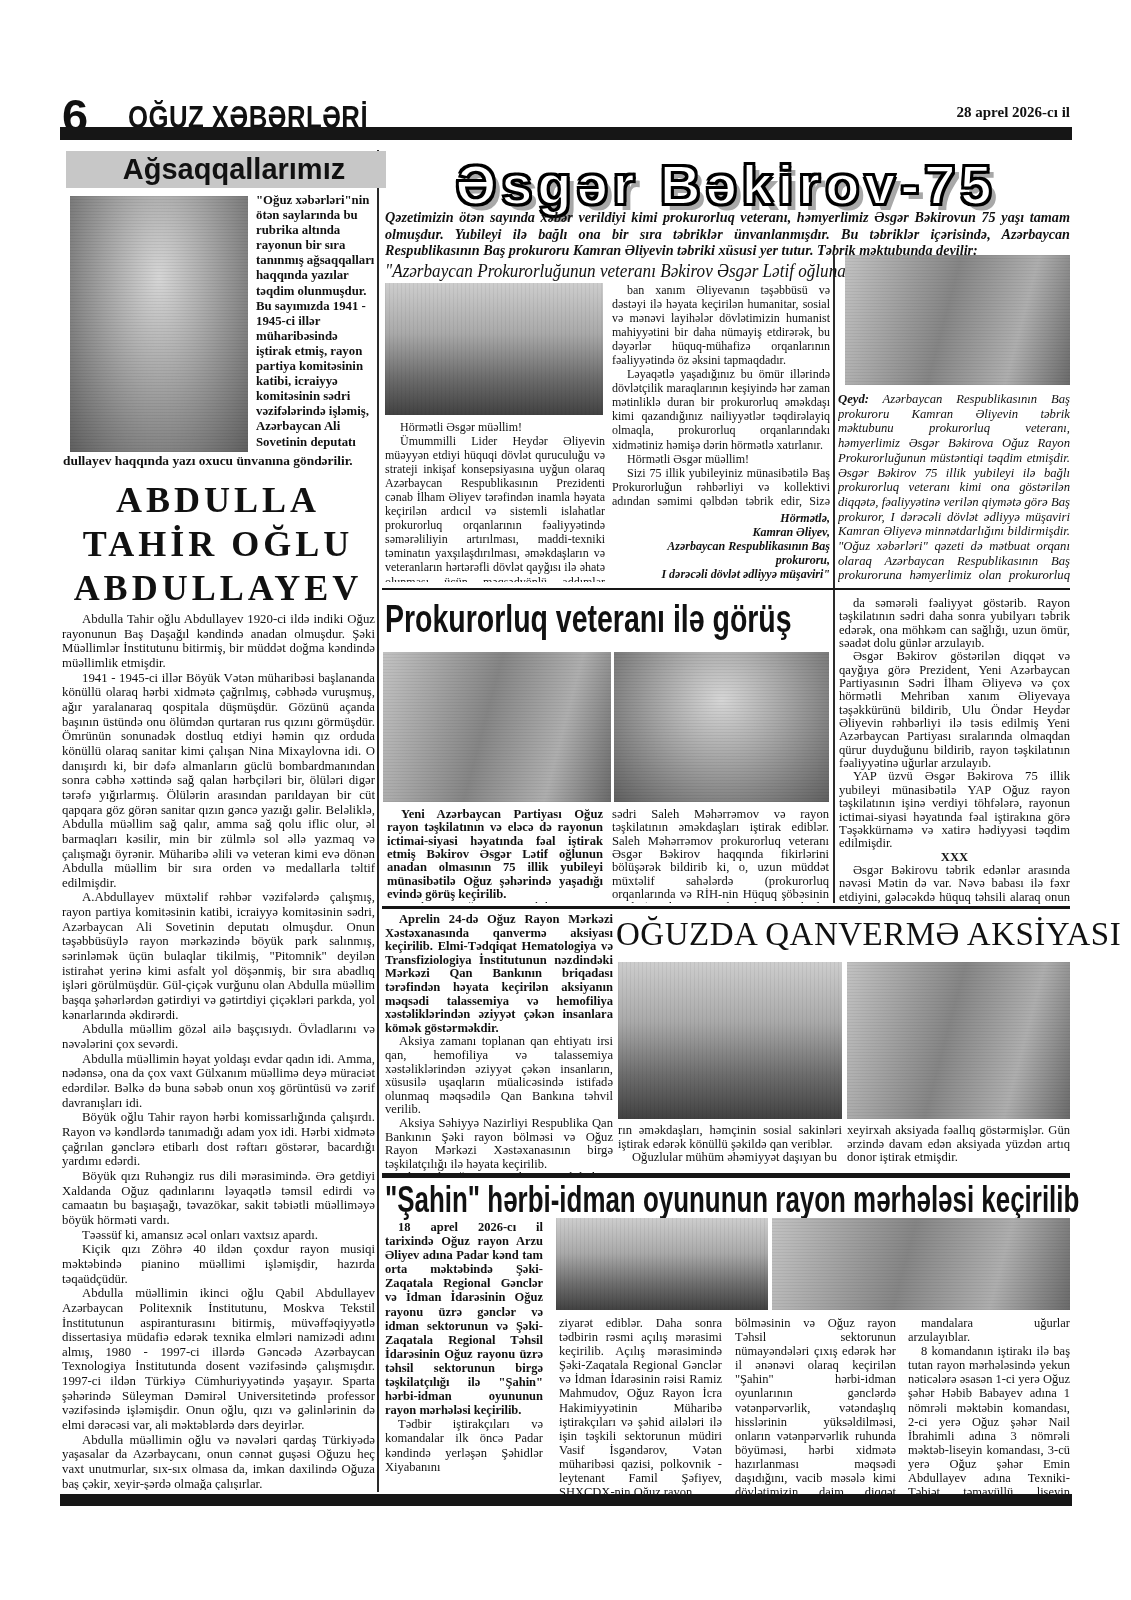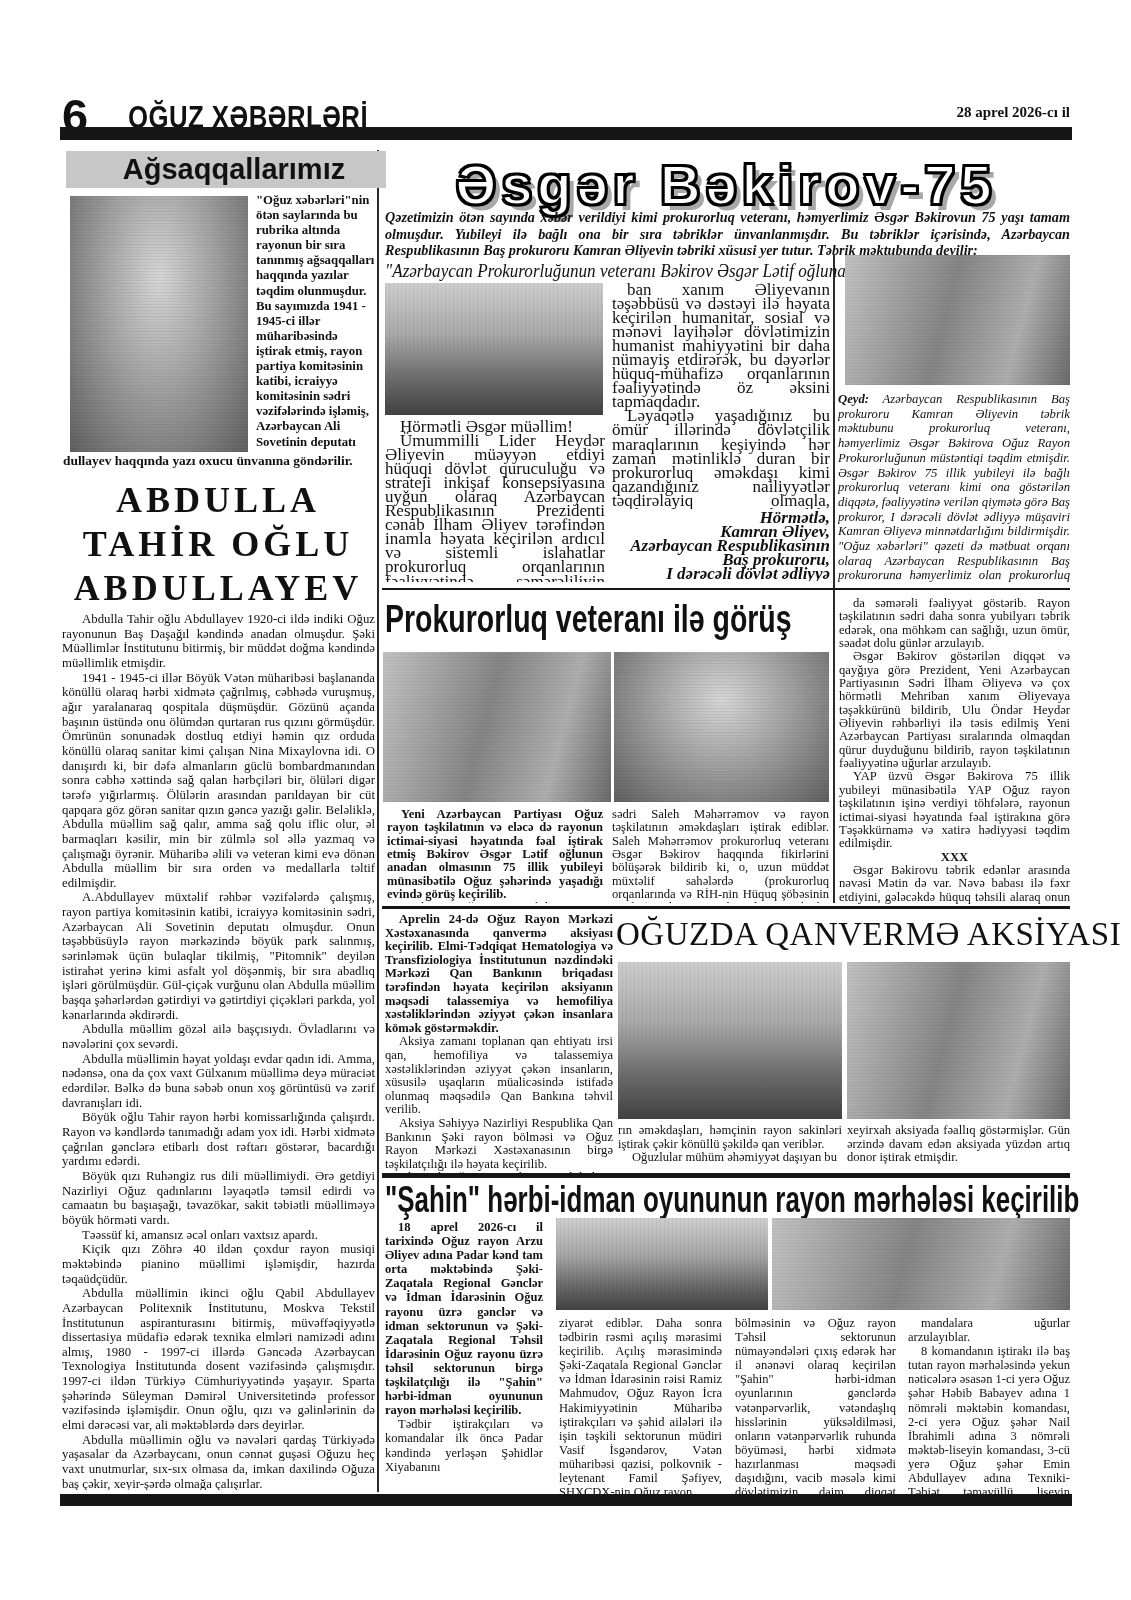--- a/index.html
+++ b/index.html
@@ -30,21 +30,21 @@
   .introtail{font-weight:bold;font-size:13.4px;}
   .obit-title{text-align:center;font-weight:bold;font-size:36px;line-height:1.22;letter-spacing:4px;}
   .bodycol{font-size:12.8px;line-height:14.65px;text-align:justify;overflow:hidden;}
   .bodycol p{margin:0;text-indent:20px;}
   
   .bigheadline{font-family:"Liberation Sans",sans-serif;font-weight:bold;font-size:56px;line-height:1;
       text-align:center;color:#fff;letter-spacing:5px;-webkit-text-stroke:2px #000;
       text-shadow:-2px -2px 0 #000,2px -2px 0 #000,-2px 2px 0 #000,2px 2px 0 #000,6px 6px 0 #a8a8a8;}
   .lede{font-weight:bold;font-style:italic;font-size:14.2px;line-height:16.6px;text-align:justify;}
   .subhead{font-style:italic;font-size:19px;white-space:nowrap;transform:scaleX(0.9);transform-origin:left top;}
-  .lettercol{font-size:17px;line-height:14.05px;text-align:justify;overflow:hidden;}
+  .lettercol{font-size:12px;line-height:14.05px;text-align:justify;overflow:hidden;}
   .lettercol p{margin:0;text-indent:15px;}
   .sig p{margin:0;text-indent:0;text-align:right;font-weight:bold;font-style:italic;}
   .notecol{font-style:italic;font-size:12.7px;line-height:14.7px;text-align:justify;overflow:hidden;}
   .notecol .qeyd{font-weight:bold;}
   
   .gheadline{font-family:"Liberation Sans",sans-serif;font-weight:bold;font-size:39px;line-height:1;
       white-space:nowrap;transform:scaleX(0.73);transform-origin:left top;}
   .gcol{font-size:12.6px;line-height:13.35px;text-align:justify;overflow:hidden;}
   .gcol p{margin:0;text-indent:14px;}
   .gbold{font-weight:bold;}
@@ -85,21 +85,21 @@
     <div>TAHİR OĞLU</div>
     <div>ABDULLAYEV</div>
   </div>
   <div class="abs bodycol" style="left:62px;top:612px;width:313px;height:878px;">
       <p>Abdulla Tahir oğlu Abdullayev 1920-ci ildə indiki Oğuz rayonunun Baş Daşağıl kəndində anadan olmuşdur. Şəki Müəllimlər İnstitutunu bitirmiş, bir müddət doğma kəndində müəllimlik etmişdir.</p>
       <p>1941 - 1945-ci illər Böyük Vətən  müharibəsi başlananda könüllü olaraq hərbi xidmətə çağrılmış, cəbhədə vuruşmuş, ağır yaralanaraq qospitala düşmüşdür. Gözünü açanda başının üstündə onu ölümdən qurtaran rus qızını görmüşdür. Ömrünün sonunadək dostluq etdiyi həmin qız orduda könüllü olaraq sanitar kimi çalışan Nina Mixaylovna idi. O danışırdı ki, bir dəfə almanların güclü bombardmanından sonra cəbhə xəttində sağ qalan hərbçiləri bir, ölüləri digər tərəfə yığırlarmış. Ölülərin arasından parıldayan bir cüt qapqara göz görən sanitar qızın gəncə yazığı gəlir. Beləliklə, Abdulla müəllim sağ qalır, amma sağ qolu iflic olur, əl barmaqları kəsilir, min bir zülmlə sol əllə yazmaq və çalışmağı öyrənir. Müharibə əlili və veteran kimi evə dönən Abdulla müəllim bir sıra orden və medallarla təltif edilmişdir.</p>
       <p>A.Abdullayev müxtəlif rəhbər vəzifələrdə çalışmış, rayon partiya komitəsinin  katibi, icraiyyə komitəsinin sədri, Azərbaycan Ali Sovetinin deputatı  olmuşdur. Onun təşəbbüsüylə rayon mərkəzində böyük park salınmış, sərinləmək üçün bulaqlar tikilmiş, "Pitomnik" deyilən istirahət yerinə kimi asfalt yol döşənmiş, bir sıra abadlıq işləri görülmüşdür. Gül-çiçək vurğunu olan Abdulla müəllim başqa şəhərlərdən gətirdiyi və gətirtdiyi çiçəkləri parkda, yol kənarlarında əkdirərdi.</p>
       <p>Abdulla müəllim gözəl ailə başçısıydı. Övladlarını və nəvələrini çox sevərdi.</p>
       <p>Abdulla müəllimin həyat yoldaşı evdar qadın idi. Amma, nədənsə, ona da çox vaxt Gülxanım müəllimə deyə müraciət edərdilər. Bəlkə də buna səbəb onun xoş görüntüsü və zərif davranışları idi.</p>
       <p>Böyük oğlu Tahir rayon hərbi komissarlığında çalışırdı. Rayon və kəndlərdə tanımadığı adam yox idi. Hərbi xidmətə çağrılan gənclərə etibarlı dost rəftarı göstərər, bacardığı yardımı edərdi.</p>
-      <p>Böyük qızı Ruhəngiz rus dili müəllimiydi. Ərə getdiyi Nazirliyi Oğuz qadınlarını ləyaqətlə təmsil edirdi və camaatın bu başıaşağı, təvazökar, sakit təbiətli müəlliməyə böyük hörməti vardı.</p>
+      <p>Böyük qızı Ruhəngiz rus dili mərasimində. Ərə getdiyi Xaldanda Oğuz qadınlarını ləyaqətlə təmsil edirdi və camaatın bu başıaşağı, təvazökar, sakit təbiətli müəlliməyə böyük hörməti vardı.</p>
       <p>Təəssüf ki, amansız əcəl onları vaxtsız apardı.</p>
       <p>Kiçik qızı Zöhrə 40 ildən çoxdur rayon musiqi məktəbində pianino müəllimi işləmişdir, hazırda təqaüdçüdür.</p>
       <p>Abdulla müəllimin ikinci oğlu Qabil Abdullayev Azərbaycan Politexnik İnstitutunu, Moskva Tekstil İnstitutunun aspiranturasını bitirmiş, müvəffəqiyyətlə dissertasiya müdafiə edərək texnika elmləri namizədi adını almış, 1980 - 1997-ci illərdə Gəncədə Azərbaycan Texnologiya İnstitutunda dosent vəzifəsində çalışmışdır. 1997-ci ildən Türkiyə Cümhuriyyətində yaşayır.  Sparta şəhərində Süleyman Dəmirəl Universitetində professor vəzifəsində işləmişdir. Onun oğlu, qızı və gəlinlərinin də elmi dərəcəsi var, ali məktəblərdə dərs deyirlər.</p>
       <p>Abdulla müəllimin oğlu və nəvələri qardaş Türkiyədə yaşasalar da Azərbaycanı, onun cənnət guşəsi Oğuzu heç vaxt unutmurlar, sıx-sıx olmasa da, imkan daxilində Oğuza baş çəkir, xeyir-şərdə olmağa çalışırlar.</p>
     </div>
 
   <div class="abs bigheadline" style="left:382px;top:157px;width:688px;">Əsgər Bəkirov-75</div>
   <div class="abs lede" style="left:385px;top:209px;width:685px;">Qəzetimizin ötən sayında xəbər verildiyi kimi prokurorluq veteranı, həmyerlimiz Əsgər Bəkirovun 75 yaşı tamam olmuşdur. Yubileyi ilə bağlı ona bir sıra təbriklər ünvanlanmışdır. Bu təbriklər içərisində, Azərbaycan Respublikasının Baş prokuroru Kamran Əliyevin təbriki xüsusi  yer tutur. Təbrik məktubunda deyilir:</div>
   <div class="abs subhead" style="left:385px;top:260px;">"Azərbaycan Prokurorluğunun veteranı Bəkirov Əsgər Lətif oğluna</div>
   <div class="abs photo2" style="left:385px;top:283px;width:218px;height:132px;"></div>
@@ -150,21 +150,21 @@
     <div>
         <p>Aksiya zamanı toplanan qan ehtiyatı irsi qan, hemofiliya və talassemiya xəstəliklərindən əziyyət çəkən insanların, xüsusilə uşaqların müalicəsində istifadə olunmaq məqsədilə Qan Bankına təhvil verilib.</p>
         <p>Aksiya Səhiyyə Nazirliyi Respublika Qan Bankının Şəki rayon bölməsi və Oğuz Rayon Mərkəzi Xəstəxanasının birgə təşkilatçılığı ilə həyata keçirilib.</p>
         <p>Aksiyada Oğuz rayon idarə və təşkilatla-</p>
       </div>
   </div>
   <div class="abs qheadline" style="left:616px;top:917px;width:454px;">OĞUZDA QANVERMƏ AKSİYASI</div>
   <div class="abs photo2" style="left:618px;top:962px;width:224px;height:157px;"></div>
   <div class="abs photo3" style="left:847px;top:962px;width:223px;height:157px;"></div>
   <div class="abs qcol" style="left:618px;top:1124px;width:224px;height:48px;">
-    <p style="text-indent:0;">rın əməkdaşları, həmçinin rayon sakinləri iştirak çəkir könüllü şəkildə qan veriblər.</p>
+    <p style="text-indent:0;">rın əməkdaşları, həmçinin sosial sakinləri iştirak edərək könüllü şəkildə qan veriblər.</p>
     <p>Oğuzlular mühüm əhəmiyyət daşıyan bu</p>
   </div>
   <div class="abs qcol" style="left:847px;top:1124px;width:223px;height:48px;">xeyirxah aksiyada fəallıq göstərmişlər. Gün ərzində davam edən aksiyada yüzdən artıq donor iştirak etmişdir.</div>
 
   <div class="abs sheadline" style="left:385px;top:1182px;width:955px;">"Şahin" hərbi-idman oyununun rayon mərhələsi keçirilib</div>
   <div class="abs scol" style="left:385px;top:1220px;width:158px;height:272px;">
     <p class="gbold">18 aprel 2026-cı il tarixində Oğuz rayon Arzu Əliyev adına Padar kənd tam orta məktəbində Şəki-Zaqatala Regional Gənclər və İdman İdarəsinin Oğuz rayonu üzrə gənclər və idman sektorunun və Şəki-Zaqatala Regional Təhsil İdarəsinin Oğuz rayonu üzrə təhsil sektorunun birgə təşkilatçılığı ilə "Şahin" hərbi-idman oyununun rayon mərhələsi keçirilib.</p>
     <p>Tədbir iştirakçıları və komandalar ilk öncə Padar kəndində yerləşən Şəhidlər Xiyabanını</p>
   </div>
   <div class="abs photo2" style="left:556px;top:1218px;width:212px;height:92px;"></div>

